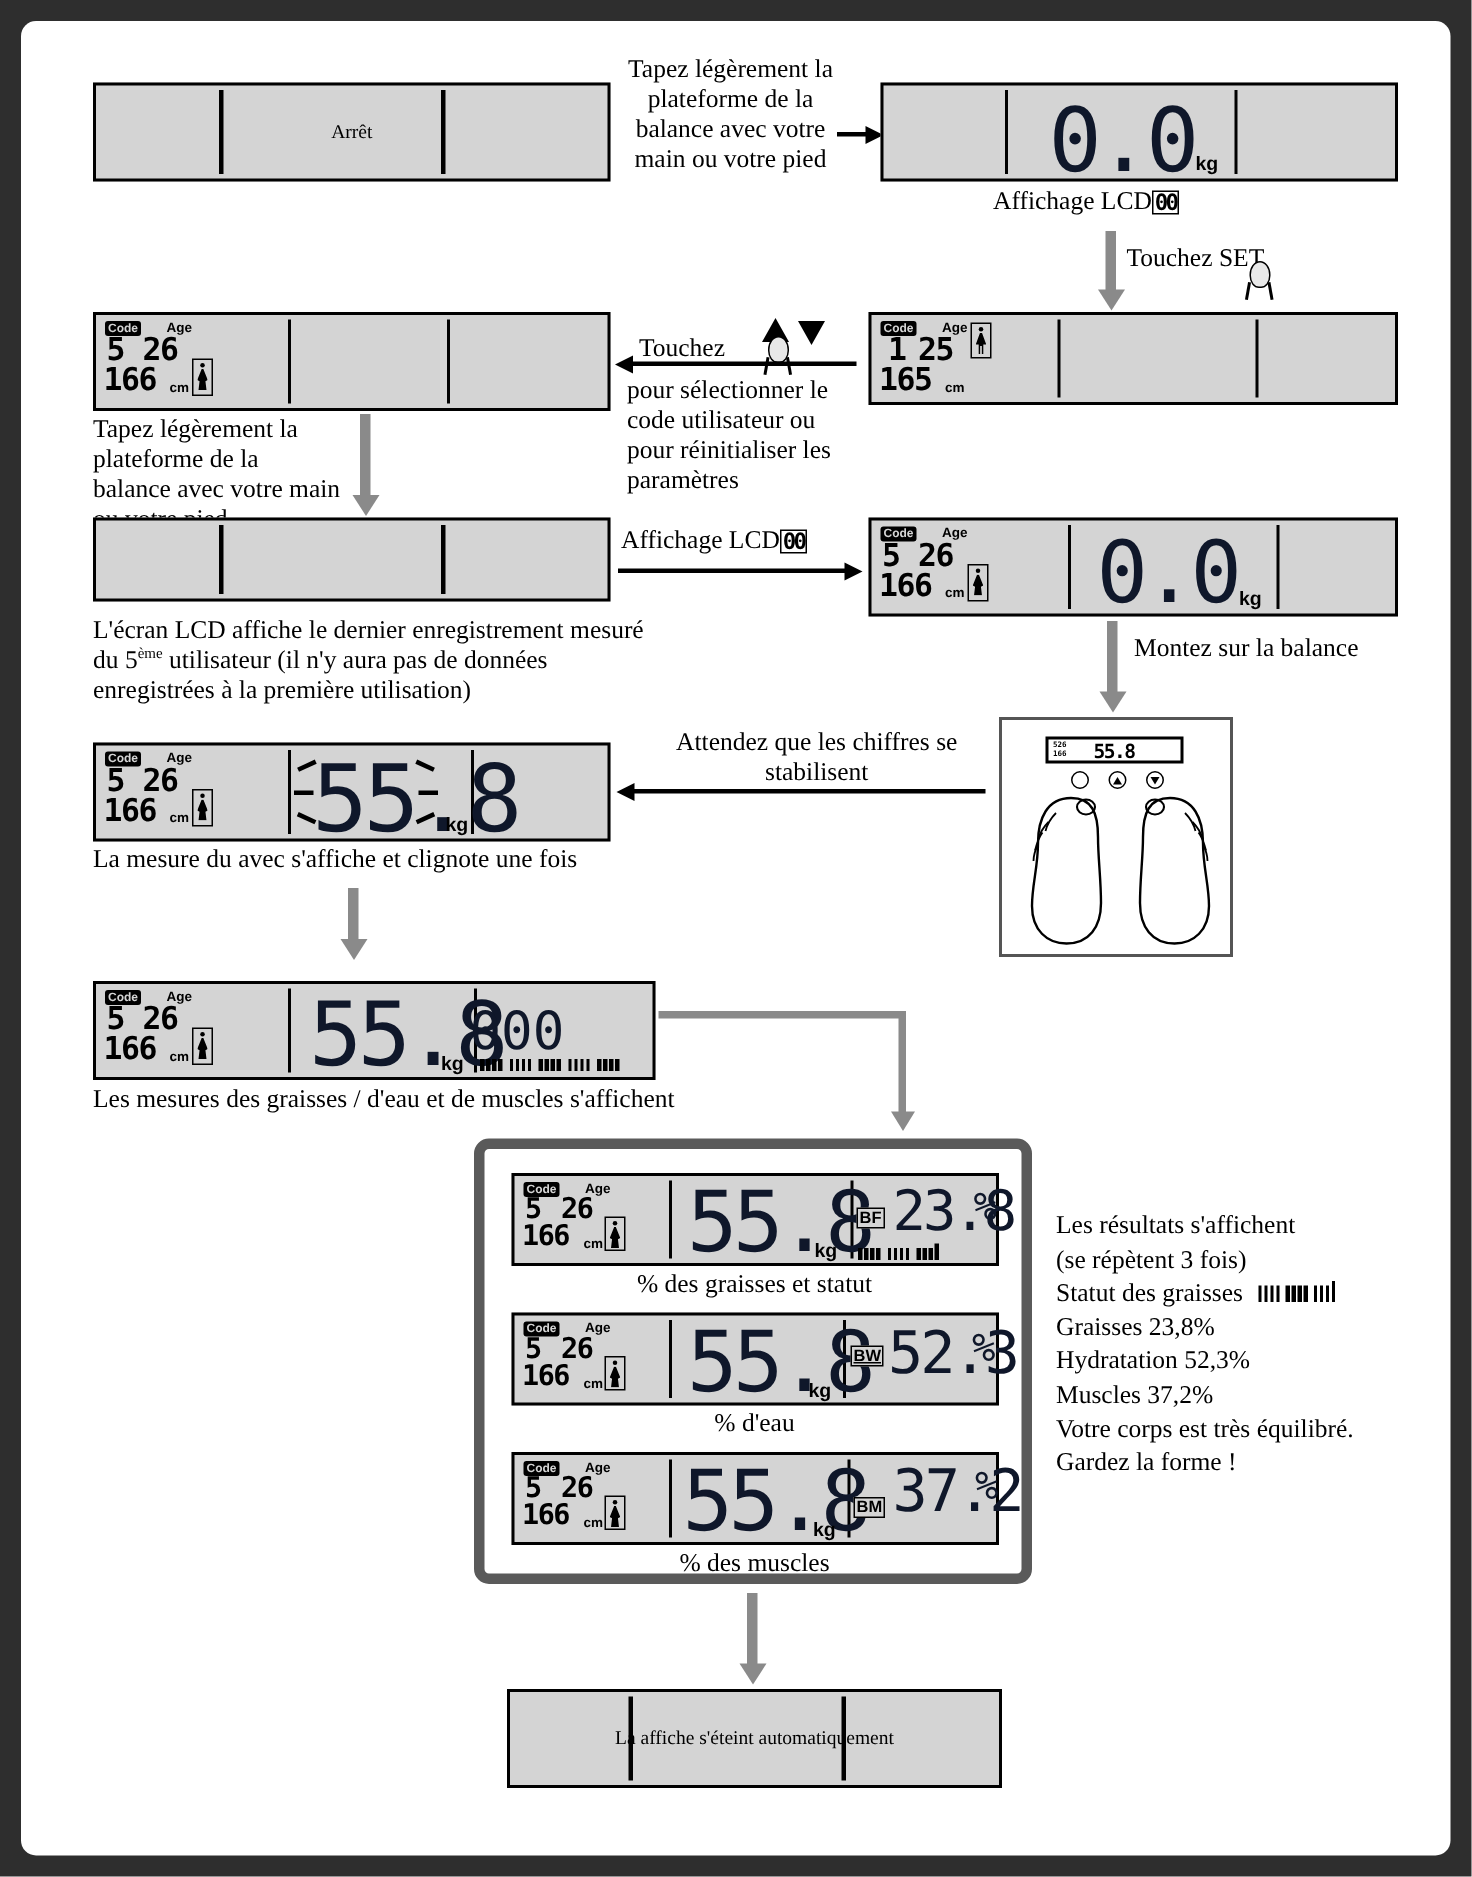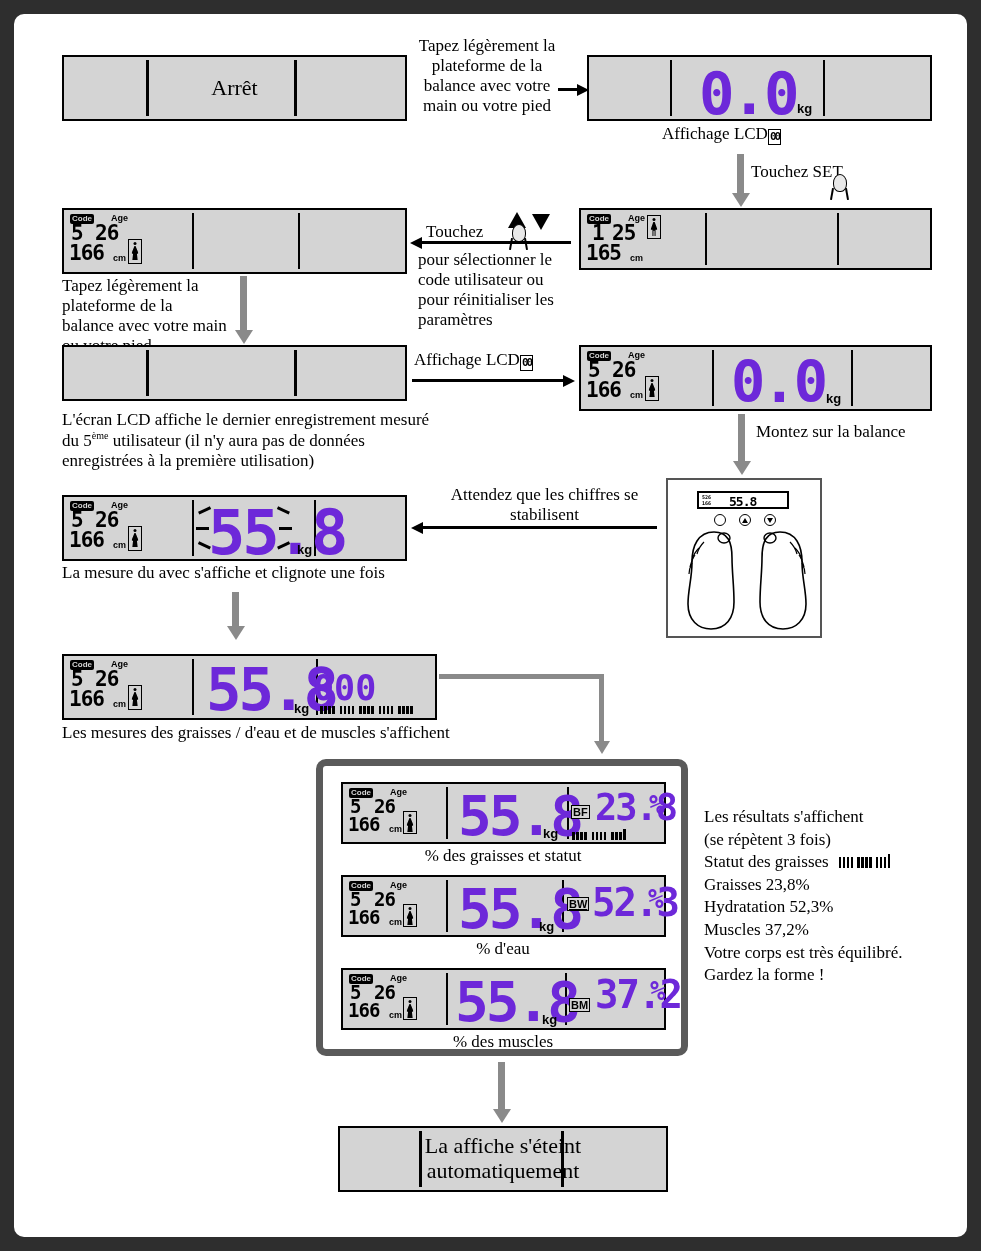--- a/index.html
+++ b/index.html
@@ -26,21 +26,21 @@
   }
   .lcd .divider{
     position:absolute;top:3px;bottom:3px;width:2px;background:#000;
   }
   .plainbox{
     position:absolute;background:#d4d4d4;border:2px solid #000;box-sizing:border-box;
   }
   .plainbox .divider{position:absolute;top:3px;bottom:3px;width:3px;background:#000;}
   .boxlabel{
     position:absolute;left:0;right:0;top:50%;transform:translateY(-50%);
-    text-align:center;font-size:22px;color:#000;line-height:1.12;
+    text-align:center;font-size:13px;color:#000;line-height:1.12;
   }
 
   
   .userinfo{position:absolute;left:5px;top:3px;width:112px;height:100%;}
   .tag-code{
     position:absolute;left:1px;top:1px;
     background:#000;color:#d4d4d4;font-family:"Liberation Sans",sans-serif;
     font-size:8px;font-weight:bold;padding:0px 2px 1px 2px;border-radius:2px;
     letter-spacing:0px;line-height:9px;
   }
@@ -75,21 +75,21 @@
     clip-path:polygon(40% 0,60% 0,100% 55%,72% 55%,72% 100%,58% 100%,58% 62%,42% 62%,42% 100%,28% 100%,28% 55%,0 55%);
   }
   .gender.female .body{
     clip-path:polygon(42% 0,58% 0,100% 52%,78% 58%,88% 100%,12% 100%,22% 58%,0 52%);
   }
 
   
   .bigval{
     position:absolute;
     font-family:"DejaVu Sans Mono", monospace;
-    font-weight:bold;color:#6d28d9;
+    font-weight:normal;color:#0f172a;
     letter-spacing:-3px;
   }
   .kg{
     position:absolute;font-family:"Liberation Sans",sans-serif;
     font-weight:bold;color:#000;font-size:13px;
   }
   .pct-tag{
     position:absolute;
     border:1.5px solid #000;color:#000;background:#d4d4d4;
     font-family:"Liberation Sans",sans-serif;font-weight:bold;
@@ -149,21 +149,21 @@
     border-left:9px solid transparent;border-right:9px solid transparent;border-bottom:16px solid #000;
   }
   .tri-down{
     position:absolute;width:0;height:0;
     border-left:9px solid transparent;border-right:9px solid transparent;border-top:16px solid #000;
   }
 
   
   .lcdglyph{
     display:inline-block;font-family:"DejaVu Sans Mono",monospace;font-weight:bold;
-    font-size:11px;letter-spacing:-2px;border:1px solid #000;padding:0 1px;line-height:14px;
+    font-size:15px;letter-spacing:-2px;border:1px solid #000;padding:0 1px;line-height:14px;
     vertical-align:-1px;
     text-align:right;
   }
 
   
   .ray{position:absolute;height:2.5px;background:#000;}
 
   
   .scalebox{
     position:absolute;background:#fff;border:2px solid #555;box-sizing:border-box;

